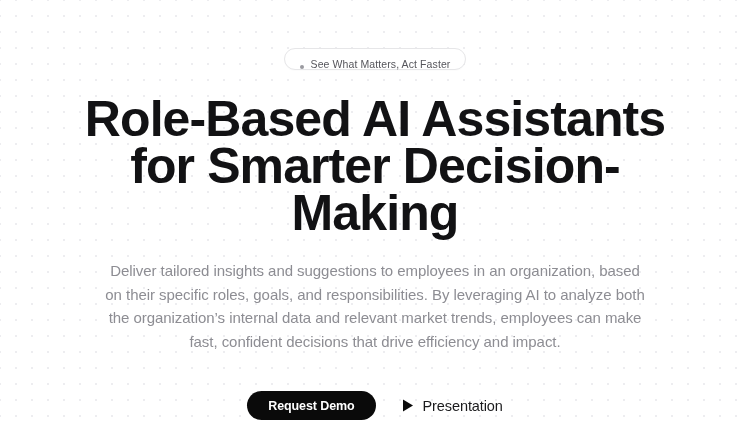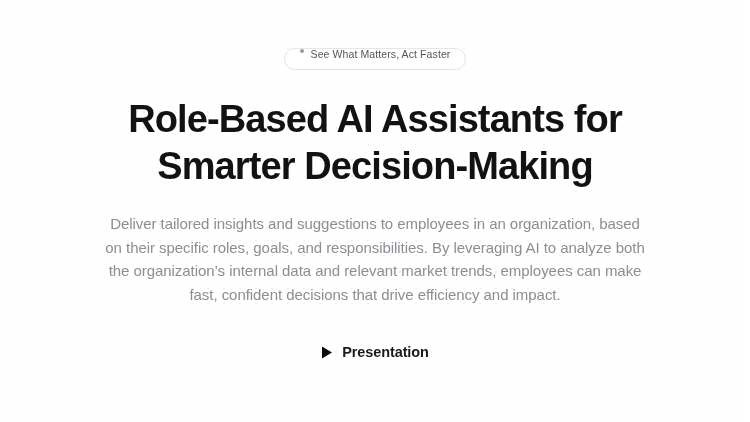--- a/index.html
+++ b/index.html
@@ -24,21 +24,21 @@
     height: 422px;
     display: flex;
     flex-direction: column;
     align-items: center;
     padding-top: 48px;
   }
 
   
   .badge {
     display: inline-flex;
-    align-items: flex-start;
+    align-items: flex-end;
     gap: 7px;
     height: 22px;
     padding: 0 15px;
     border: 1px solid #e6e6e8;
     border-radius: 999px;
     background: #ffffff;
     box-shadow: 0 1px 1px rgba(0,0,0,0.015);
   }
   .badge-dot {
     width: 4px;
@@ -53,21 +53,21 @@
     color: #56565c;
     letter-spacing: 0.1px;
     white-space: nowrap;
   }
 
   
   .headline {
     margin-top: 26px;
     width: 620px;
     text-align: center;
-    font-size: 38px;
+    font-size: 50px;
     line-height: 47px;
     font-weight: 700;
     letter-spacing: -0.9px;
     color: #121214;
   }
 
   
   .subcopy {
     margin-top: 22px;
     width: 540px;
@@ -116,21 +116,21 @@
     font-family: "Liberation Sans", sans-serif;
   }
   .play-icon {
     width: 12px;
     height: 13px;
     display: block;
     flex: none;
   }
   .btn-secondary-label {
     font-size: 14.5px;
-    font-weight: 700;
+    font-weight: 400;
     color: #1a1a1c;
     letter-spacing: -0.1px;
     white-space: nowrap;
   }
 </style>
 </head>
 <body>
 
 <div class="hero">
 
@@ -138,20 +138,21 @@
     <span class="badge-dot"></span>
     <span class="badge-label">See What Matters, Act Faster</span>
   </div>
 
   <h1 class="headline">Role-Based AI Assistants for Smarter Decision-Making</h1>
 
   <p class="subcopy">Deliver tailored insights and suggestions to employees in an organization, based on their specific roles, goals, and responsibilities. By leveraging AI to analyze both the organization’s internal data and relevant market trends, employees can make fast, confident decisions that drive efficiency and impact.</p>
 
   <div class="actions">
 
+    <button class="btn-primary">Request Demo</button>
 
     <button class="btn-secondary">
       <svg class="play-icon" viewBox="0 0 12 13">
         <path d="M1 0.6 L11 6.5 L1 12.4 Z" fill="#0a0a0a"></path>
       </svg>
       <span class="btn-secondary-label">Presentation</span>
     </button>
 
   </div>
 

